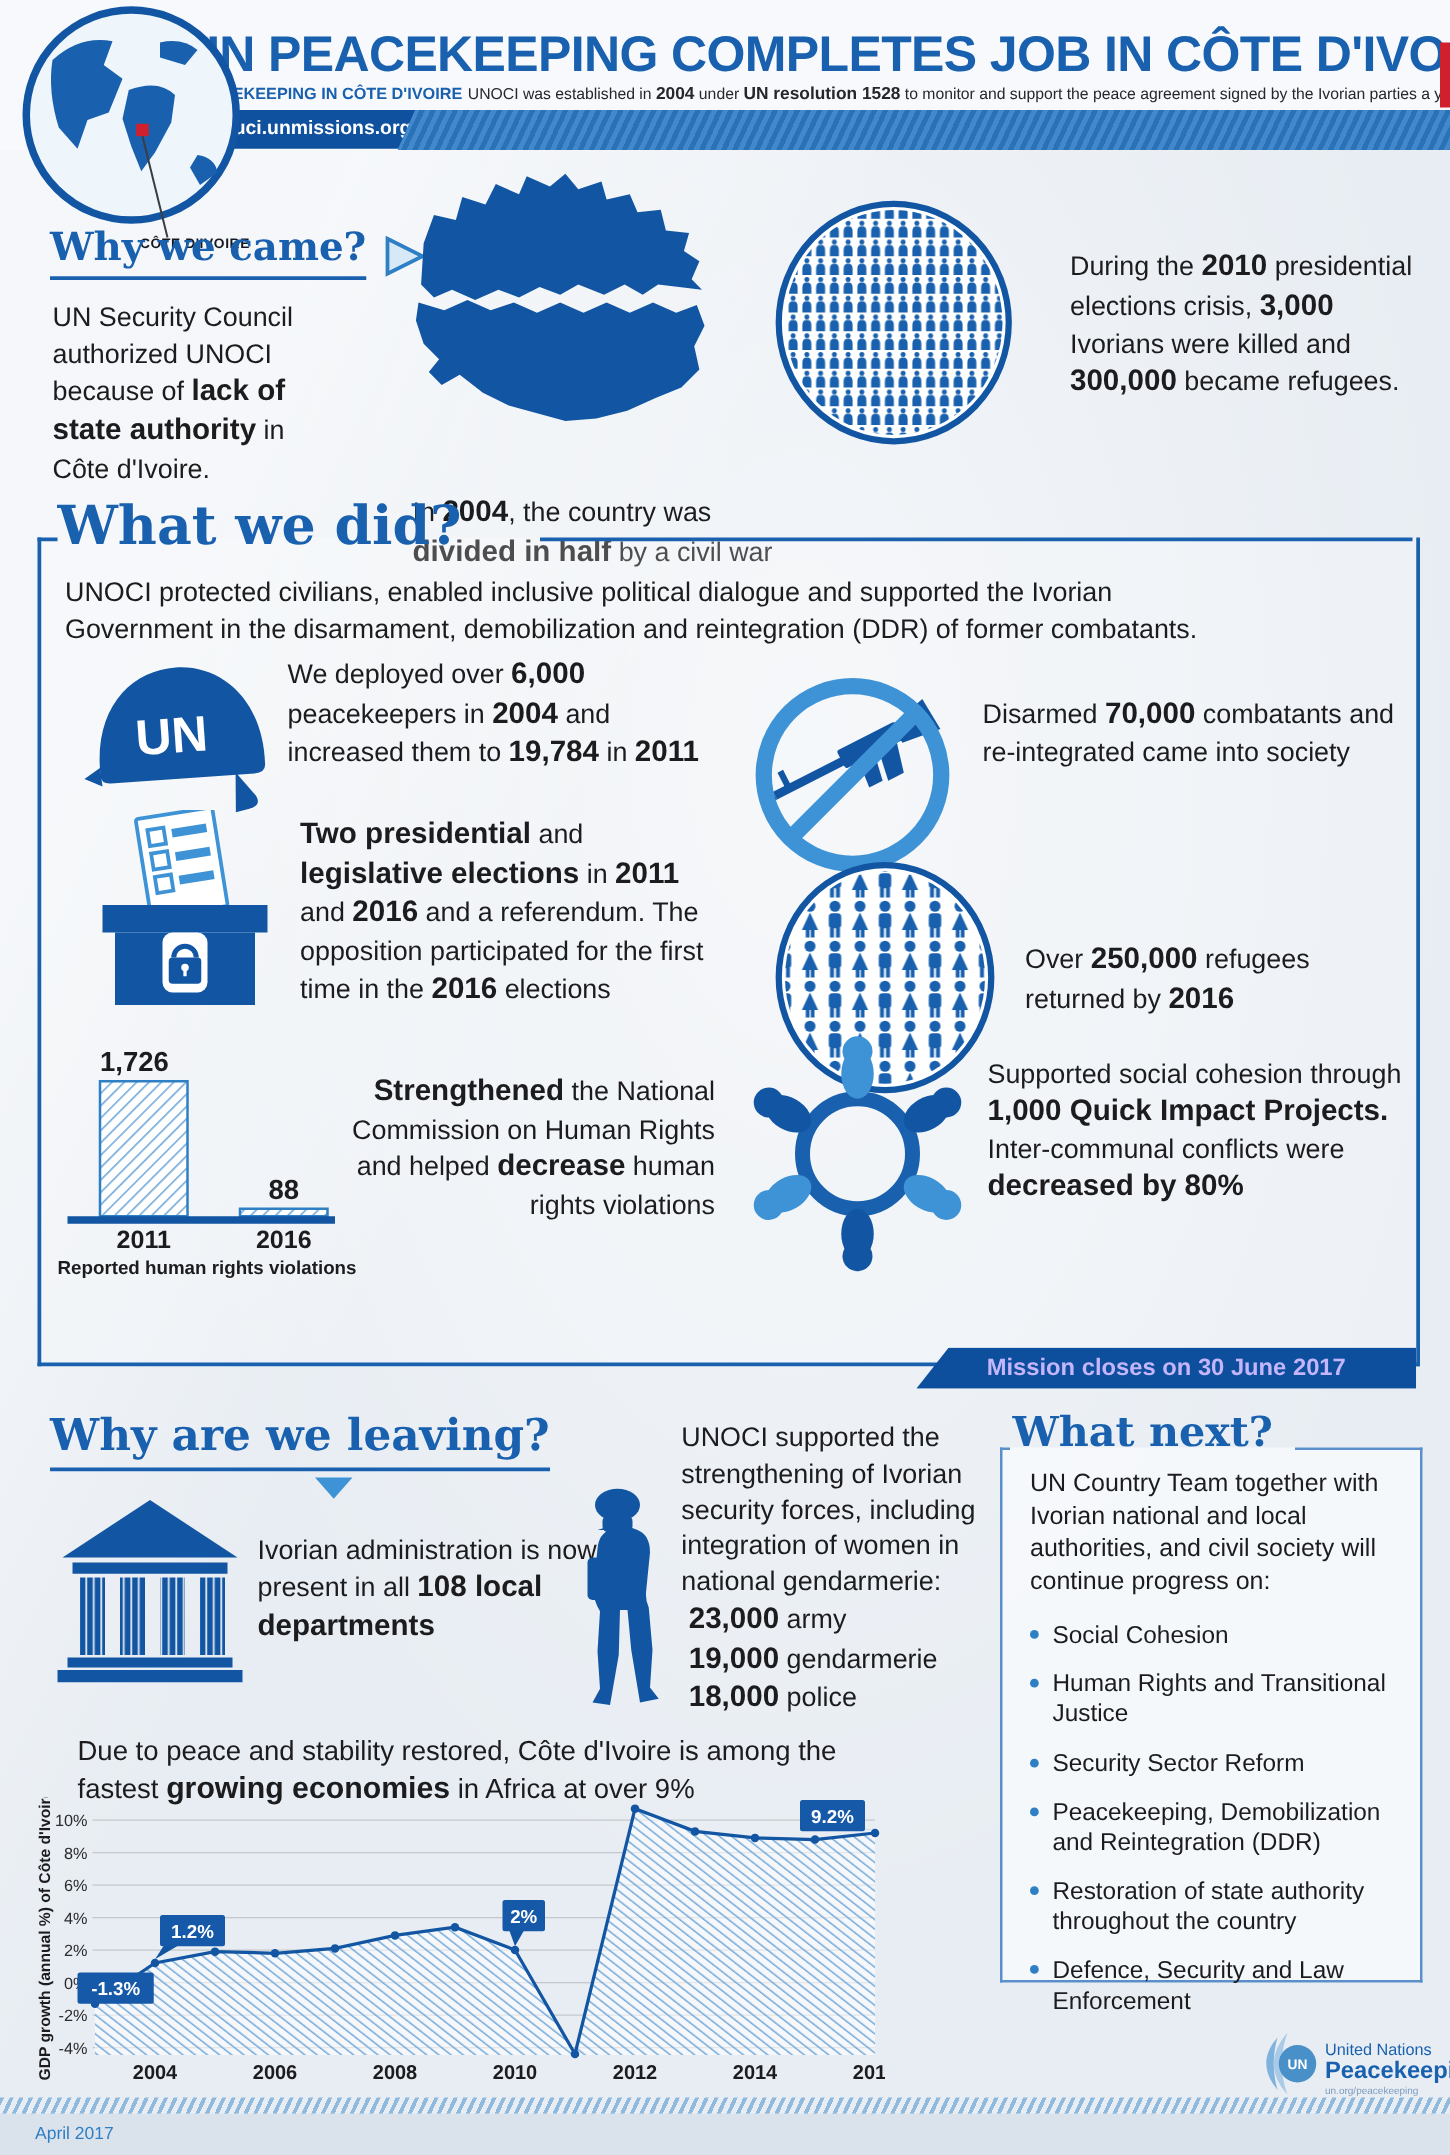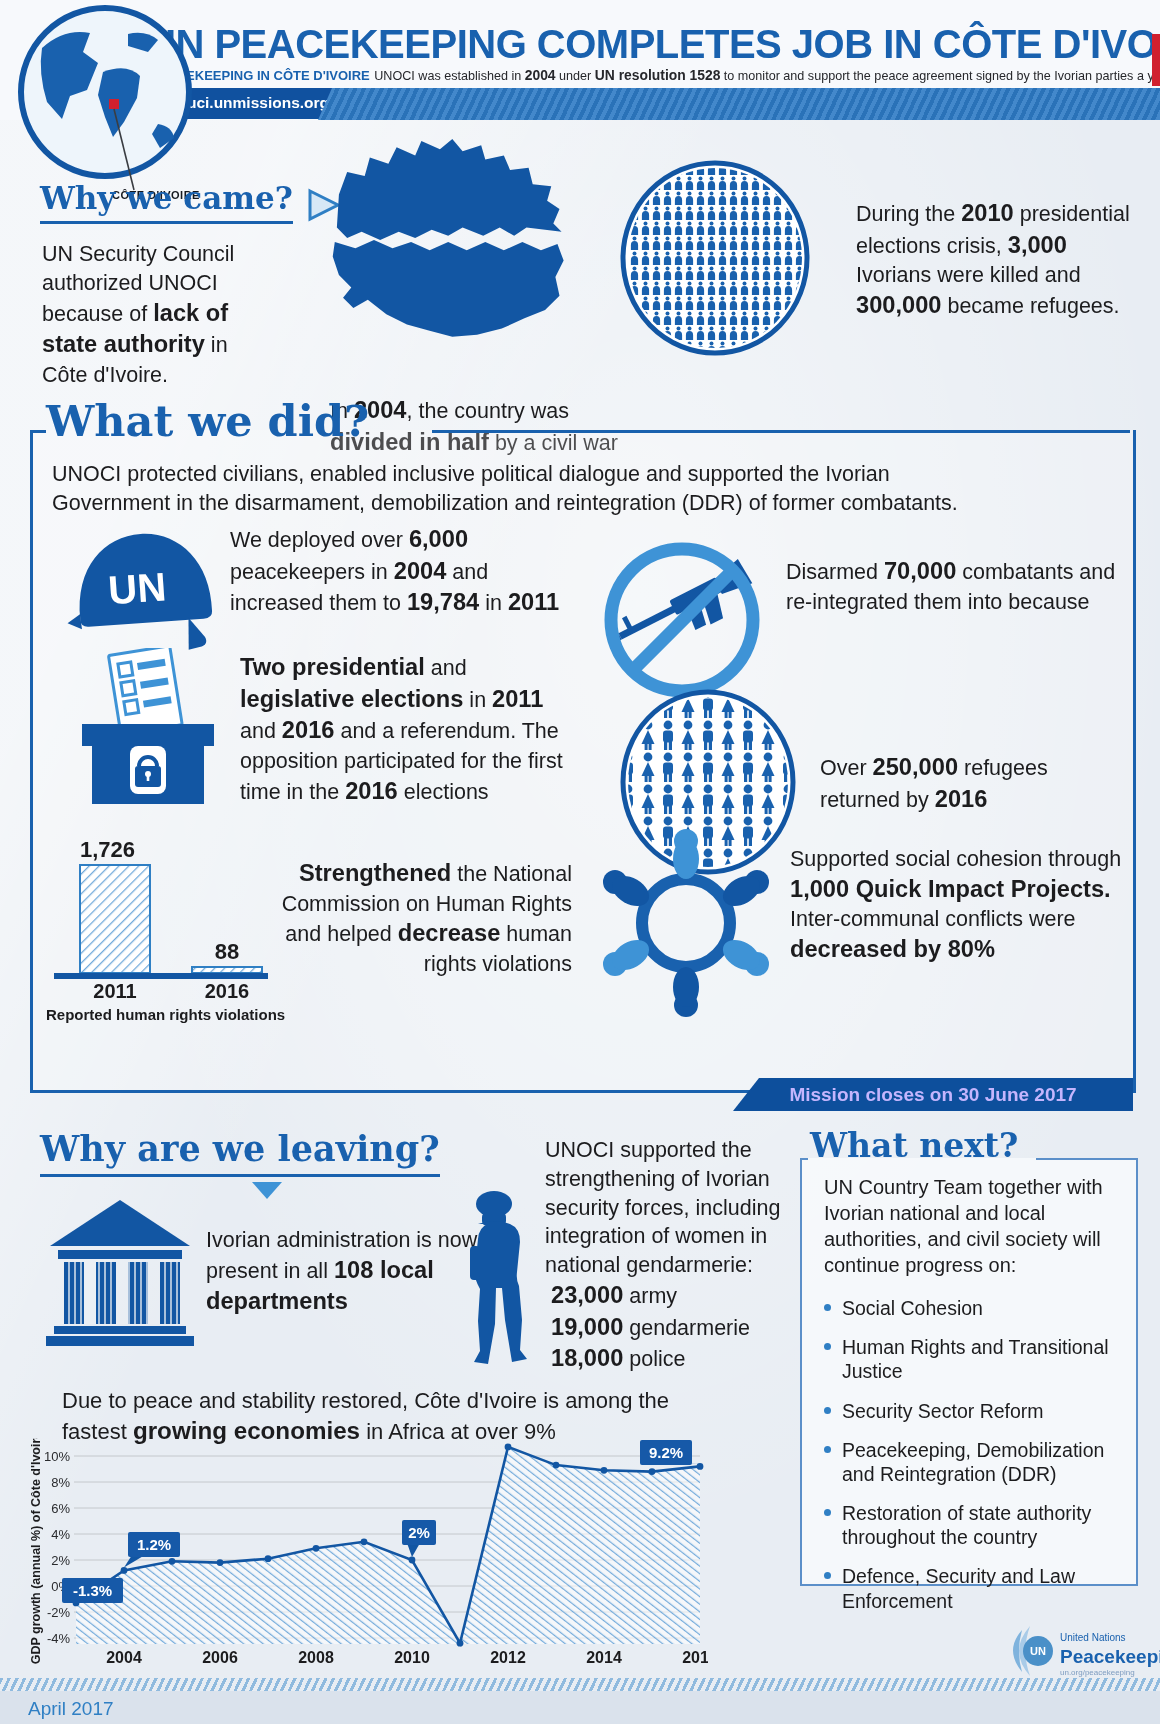--- a/index.html
+++ b/index.html
@@ -31,30 +31,30 @@
   .tri-down{width:0;height:0;border-left:15px solid transparent;border-right:15px solid transparent;
         border-top:17px solid #3e93d6;}
   .wn-box{border:2px solid #5b8fc9;border-top:none;background:rgba(248,250,253,.82);
         padding:16px 16px 0 22px;box-sizing:border-box;}
   .wn-line{background:#5b8fc9;}
   .wn-intro{font-size:20px;line-height:1.3;margin-bottom:18px;}
   .bullet{display:flex;gap:11px;margin-bottom:15px;font-size:19.5px;line-height:1.24;}
   .dot{width:7px;height:7px;border-radius:50%;background:#2f7fc4;margin-top:8px;flex:none;}
   .caption-sm{font-weight:bold;font-size:15px;color:#1c1c1e;}
   .footer-stripe{background:repeating-linear-gradient(115deg,#8fbade 0 3px,rgba(255,255,255,0) 3px 7px);}
-  .april{color:#2f7fc4;font-size:19px;}
+  .april{color:#2f7fc4;font-size:14px;}
   
   .tick{font:13px "Liberation Sans",sans-serif;fill:#2a2b2e;}
   .xtick{font:bold 16px "Liberation Sans",sans-serif;fill:#1c1c1e;}
   .ylab{font:bold 12.5px "Liberation Sans",sans-serif;fill:#1c1c1e;}
   .callout-t{font:bold 15px "Liberation Sans",sans-serif;fill:#fff;}
   .barval{font:bold 22px "Liberation Sans",sans-serif;fill:#1c1c1e;}
   .barcat{font:bold 20px "Liberation Sans",sans-serif;fill:#1c1c1e;}
   .maplabel{font-weight:bold;font-size:11px;letter-spacing:.5px;color:#15191f;}
-  .logo-org{color:#1961ae;font-size:10px;text-align:right;}
+  .logo-org{color:#1961ae;font-size:13px;text-align:right;}
   .logo-prog{color:#1961ae;font-size:19px;font-weight:bold;}
   .logo-url{color:#7e9cc0;font-size:8px;}
 </style>
 </head>
 <body>
 
 <div class="page">
 
   <div class="abs header-bg"></div>
   <div class="abs title" style="left:147px;top:22px;">UN PEACEKEEPING COMPLETES JOB IN CÔTE D'IVOIRE</div>
@@ -135,21 +135,21 @@
         <rect x="16" y="6" width="5" height="14"></rect>
         <rect x="66" y="12" width="52" height="16" rx="2"></rect>
         <polygon points="114,14 146,6 148,34 116,30"></polygon>
         <polygon points="78,28 92,28 88,50 76,50"></polygon>
         <polygon points="96,28 112,28 106,52 92,52"></polygon>
       </g>
       <circle cx="87" cy="87" r="71" fill="none" stroke="#3e93d6" stroke-width="13"></circle>
       <line x1="40" y1="135" x2="135" y2="40" stroke="#3e93d6" stroke-width="13"></line>
     </svg>
   </div>
-  <div class="abs t21 rich" style="left:786px;top:556px;width:330px;"><span>Disarmed </span><b>70,000</b><span> combatants and re-integrated them into because</span></div>
+  <div class="abs t21 rich" style="left:786px;top:556px;width:330px;"><span>Disarmed </span><b>70,000</b><span> combatants and re-integrated came into society</span></div>
 
   <div class="abs" style="left:76px;top:648px;">
     <svg width="145" height="162" viewBox="0 0 145 162">
       <g transform="rotate(-9 70 40)">
         <rect x="38" y="2" width="62" height="80" fill="#ffffff" stroke="#3e93d6" stroke-width="3" rx="2"></rect>
         <g fill="none" stroke="#3e93d6" stroke-width="3">
           <rect x="46" y="12" width="13" height="13"></rect>
             <rect x="46" y="31" width="13" height="13"></rect>
             <rect x="46" y="50" width="13" height="13"></rect>
         </g>

